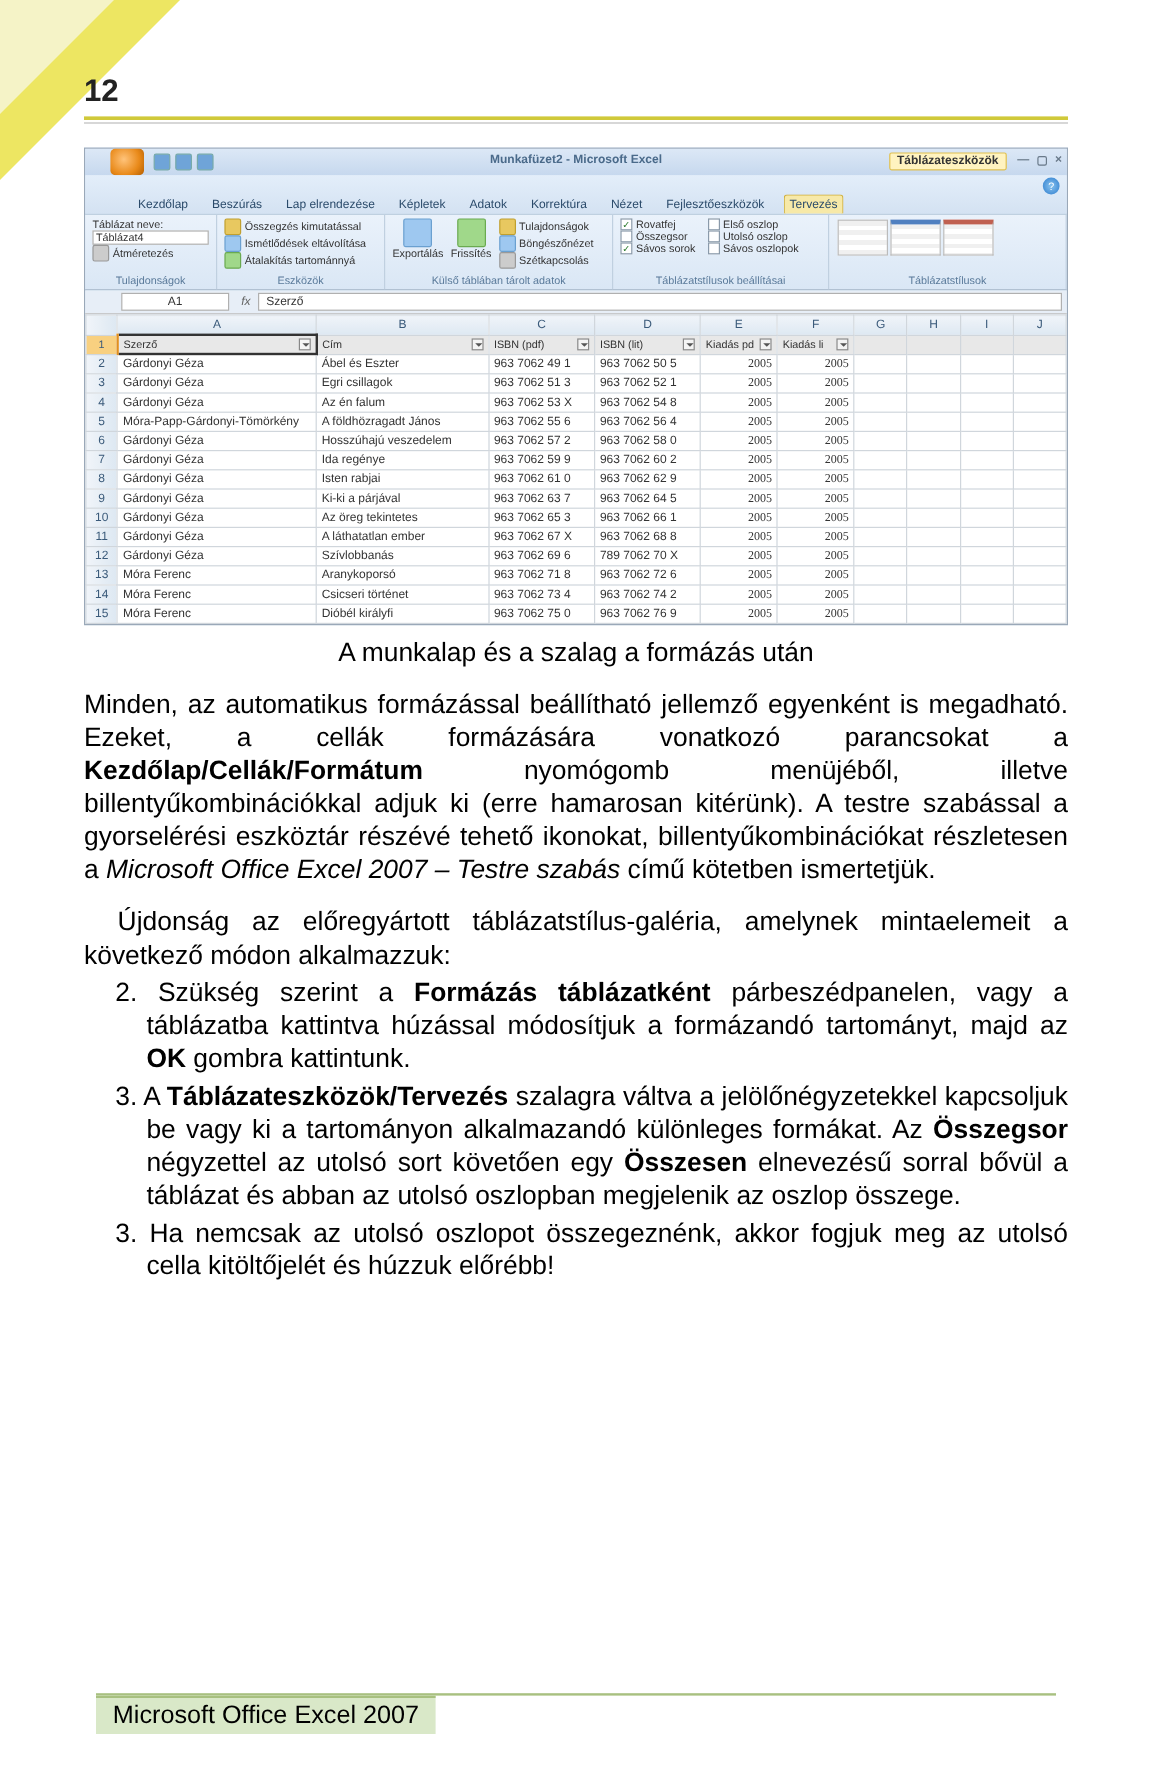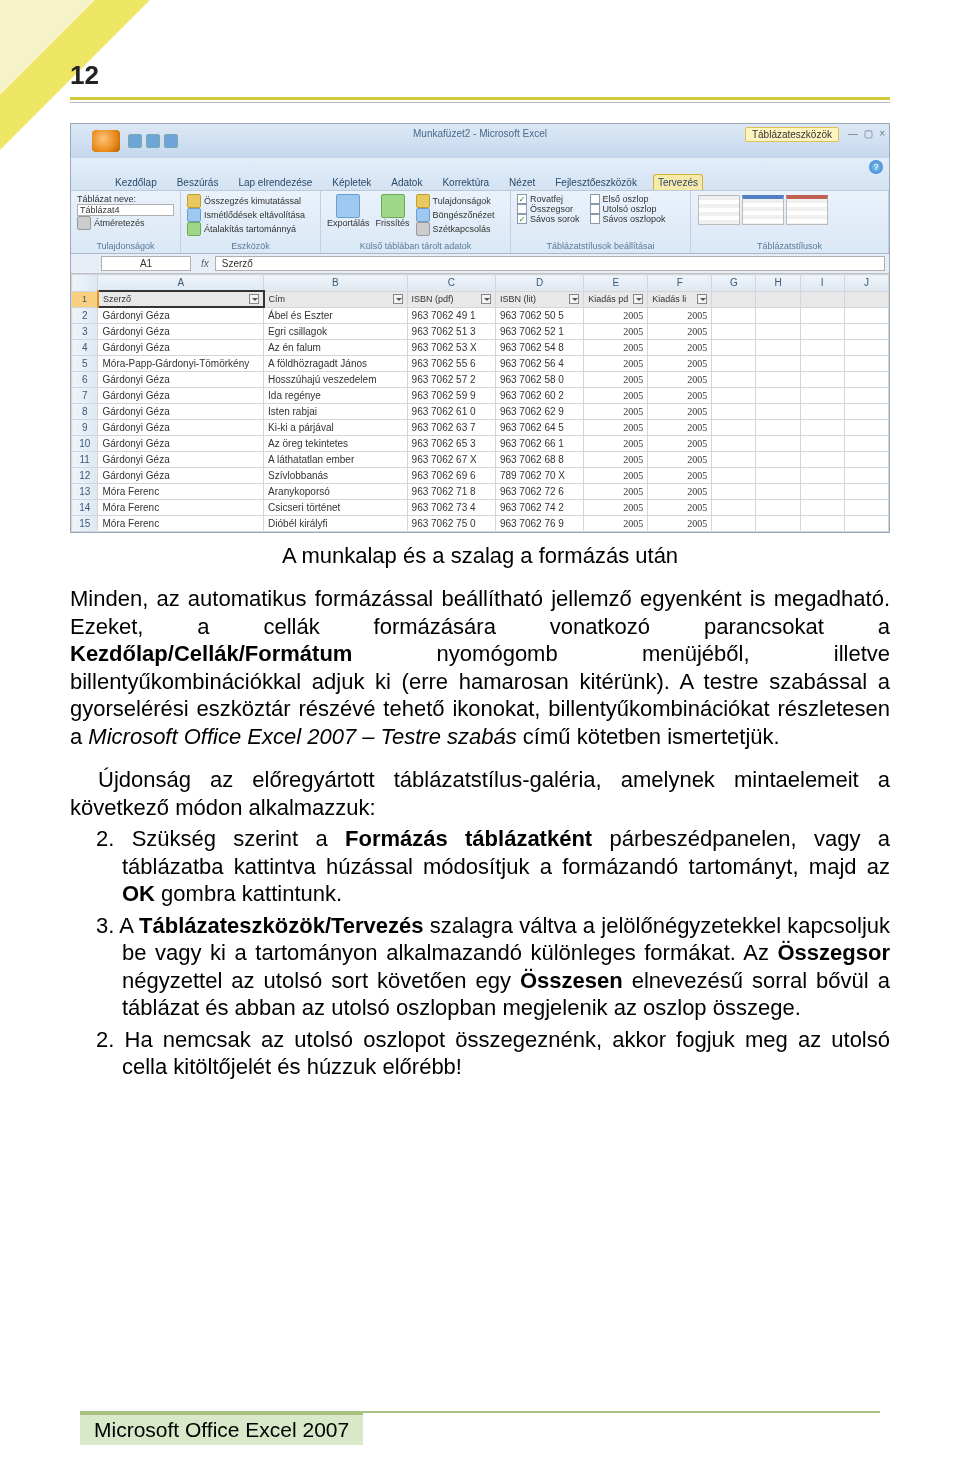--- a/index.html
+++ b/index.html
@@ -45,23 +45,24 @@
     width: 820px;
     border: 1px solid #9aa8b8;
     font-size: 10px;
     color: #333;
     background: #d6e4f4;
   }
   .ex-titlebar {
     display: flex;
     align-items: center;
     background: linear-gradient(#dce8f6, #c6d8ee);
-    height: 34px;
+    height: 22px;
     padding: 0 21px;
     position: relative;
+    font-weight: bold;
   }
   .orb {
     width: 28px; height: 22px;
     background: radial-gradient(circle at 40% 40%, #ffc37a 0%, #e98a1a 60%, #b45e00 100%);
     border-radius: 4px;
     margin-right: 6px;
   }
   .qat-icon {
     width: 14px; height: 14px;
     background: #6fa4d8;
@@ -646,19 +647,19 @@
     <span>Minden, az automatikus formázással beállítható jellemző egyenként is megadható. Ezeket, a cellák formázására vonatkozó parancsokat a </span><b>Kezdőlap/Cellák/Formátum</b><span> nyomógomb menüjéből, illetve billentyűkombinációkkal adjuk ki (erre hamarosan kitérünk). A testre szabással a gyorselérési eszköztár részévé tehető ikonokat, billentyűkombinációkat részletesen a </span><i>Microsoft Office Excel 2007 – Testre szabás</i><span> című kötetben ismertetjük.</span>
   </div>
   <div class="body-text" style="text-indent:28px">Újdonság az előregyártott táblázatstílus-galéria, amelynek mintaelemeit a következő módon alkalmazzuk:</div>
 
   <div class="list-num">
     <span>2. Szükség szerint a </span><b>Formázás táblázatként</b><span> párbeszédpanelen, vagy a táblázatba kattintva húzással módosítjuk a formázandó tartományt, majd az </span><b>OK</b><span> gombra kattintunk.</span>
   </div>
   <div class="list-num">
     <span>3. A </span><b>Táblázateszközök/Tervezés</b><span> szalagra váltva a jelölőnégyzetekkel kapcsoljuk be vagy ki a tartományon alkalmazandó különleges formákat. Az </span><b>Összegsor</b><span> négyzettel az utolsó sort követően egy </span><b>Összesen</b><span> elnevezésű sorral bővül a táblázat és abban az utolsó oszlopban megjelenik az oszlop összege.</span>
   </div>
-  <div class="list-num">2. Ha nemcsak az utolsó oszlopot összegeznénk, akkor fogjuk meg az utolsó cella kitöltőjelét és húzzuk előrébb!</div>
+  <div class="list-num">3. Ha nemcsak az utolsó oszlopot összegeznénk, akkor fogjuk meg az utolsó cella kitöltőjelét és húzzuk előrébb!</div>
 
   <div class="footer">
     <div class="footer-line"></div>
     <span class="ftext">Microsoft Office Excel 2007</span>
   </div>
 </div>
 
 </body></html>

